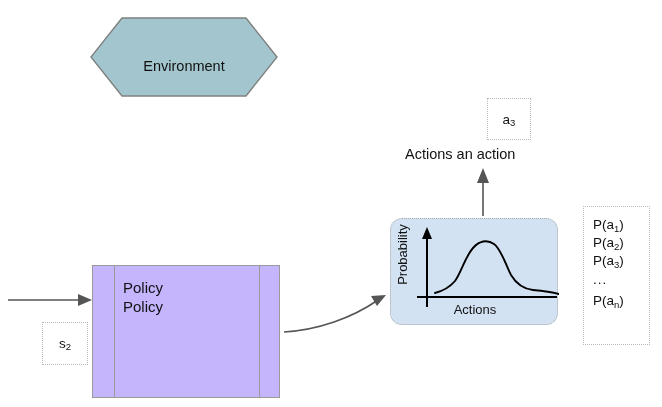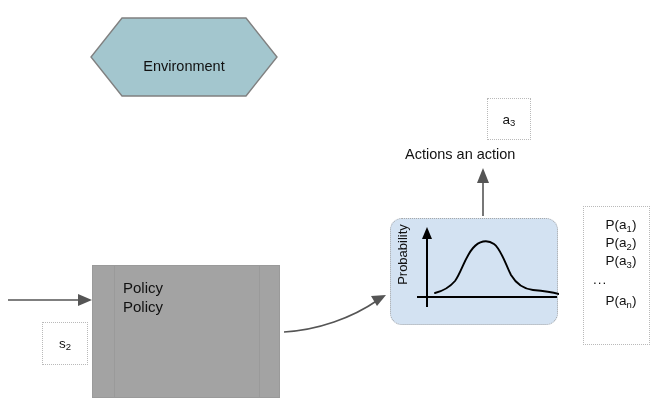--- a/index.html
+++ b/index.html
@@ -20,21 +20,21 @@
   #env-hex-label{
     position:absolute;left:0;top:0;width:188px;height:97px;
     display:flex;align-items:center;justify-content:center;
     font-size:14.5px;line-height:18px;color:#111;
     text-align:left;
   }
 
   
   #policy-net{
     position:absolute;left:92px;top:265px;width:188px;height:133px;
-    background:#a3a3a3;border:1px solid #9a9a9a;box-sizing:border-box;
+    background:#c4b5fd;border:1px solid #9a9a9a;box-sizing:border-box;
   }
   .pn-div{position:absolute;top:0;bottom:0;width:0;border-left:1px solid #9a9a9a;}
   #pn-div-left{left:21px;}
   #pn-div-right{left:166px;}
   #policy-net-label{
     position:absolute;left:30px;top:12px;
     font-size:15px;line-height:19px;color:#111;
   }
 
   
@@ -45,21 +45,21 @@
   }
   #state-box{left:42px;top:322px;width:46px;height:43px;}
   #action-box{left:487px;top:98px;width:44px;height:42px;}
 
   #prob-list{
     position:absolute;left:583px;top:206px;width:67px;height:139px;
     border:1px dotted #b9b9b9;box-sizing:border-box;
     padding:9px 0 0 9px;
     font-size:13.5px;line-height:17px;color:#111;
   }
-  .prob-item{white-space:nowrap;text-align:center;}
+  .prob-item{white-space:nowrap;}
   .prob-ellipsis{line-height:20px;font-size:13.5px;letter-spacing:1px;}
 
   sub{font-size:9.5px;vertical-align:baseline;position:relative;top:3px;}
 
   
   #chart-panel{
     position:absolute;left:390px;top:218px;width:168px;height:107px;
     background:#d3e2f2;border:1px dotted #a8a8a8;border-radius:12px;
     box-sizing:border-box;
   }
@@ -123,20 +123,21 @@
 
       <line x1="36" y1="88" x2="36" y2="16" stroke="#000000" stroke-width="2"></line>
       <polygon points="36,8 31,20 41,20" fill="#000000"></polygon>
 
       <line x1="26" y1="78" x2="166" y2="78" stroke="#000000" stroke-width="2"></line>
 
       <path d="M44,74 C52,72 58,69 64,62 C70,54 74,38 82,29 C88,22 96,20 103,25
                C110,30 114,44 120,56 C126,66 133,70 142,71 C152,72 160,73 168,75" fill="none" stroke="#000000" stroke-width="1.9" stroke-linecap="round" stroke-linejoin="round"></path>
     </svg>
     <div id="ylabel">Probability</div>
+    <div id="xlabel">Actions</div>
   </div>
 
   <div id="prob-list">
     <div class="prob-item">
       <span>P(a</span><sub>1</sub><span>)</span>
     </div>
     <div class="prob-item">
       <span>P(a</span><sub>2</sub><span>)</span>
     </div>
     <div class="prob-item">

